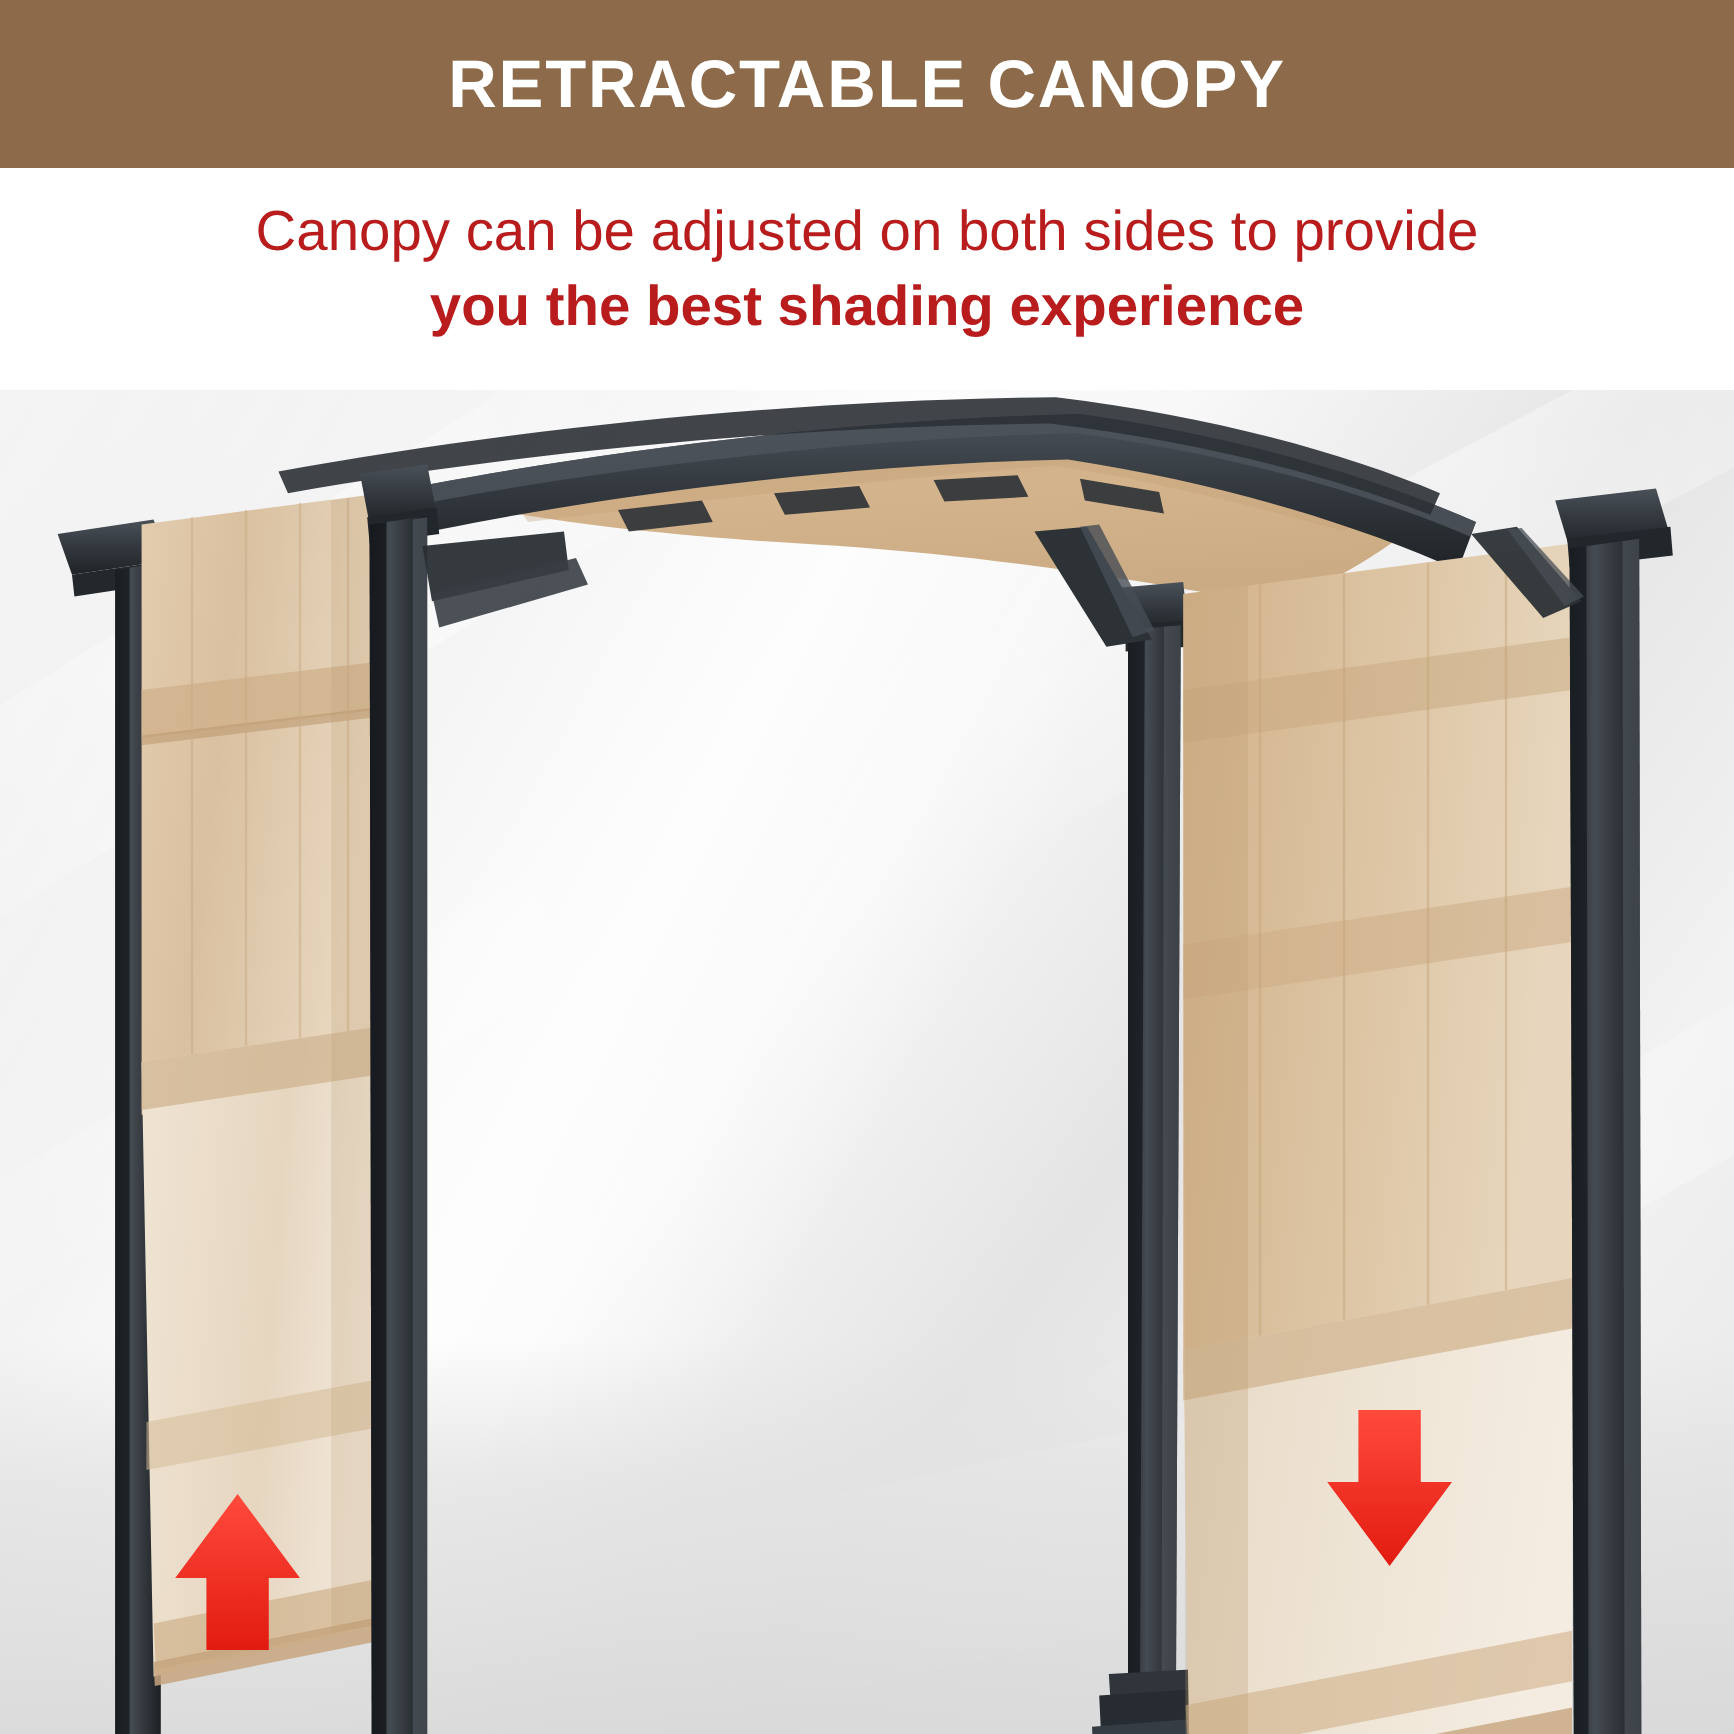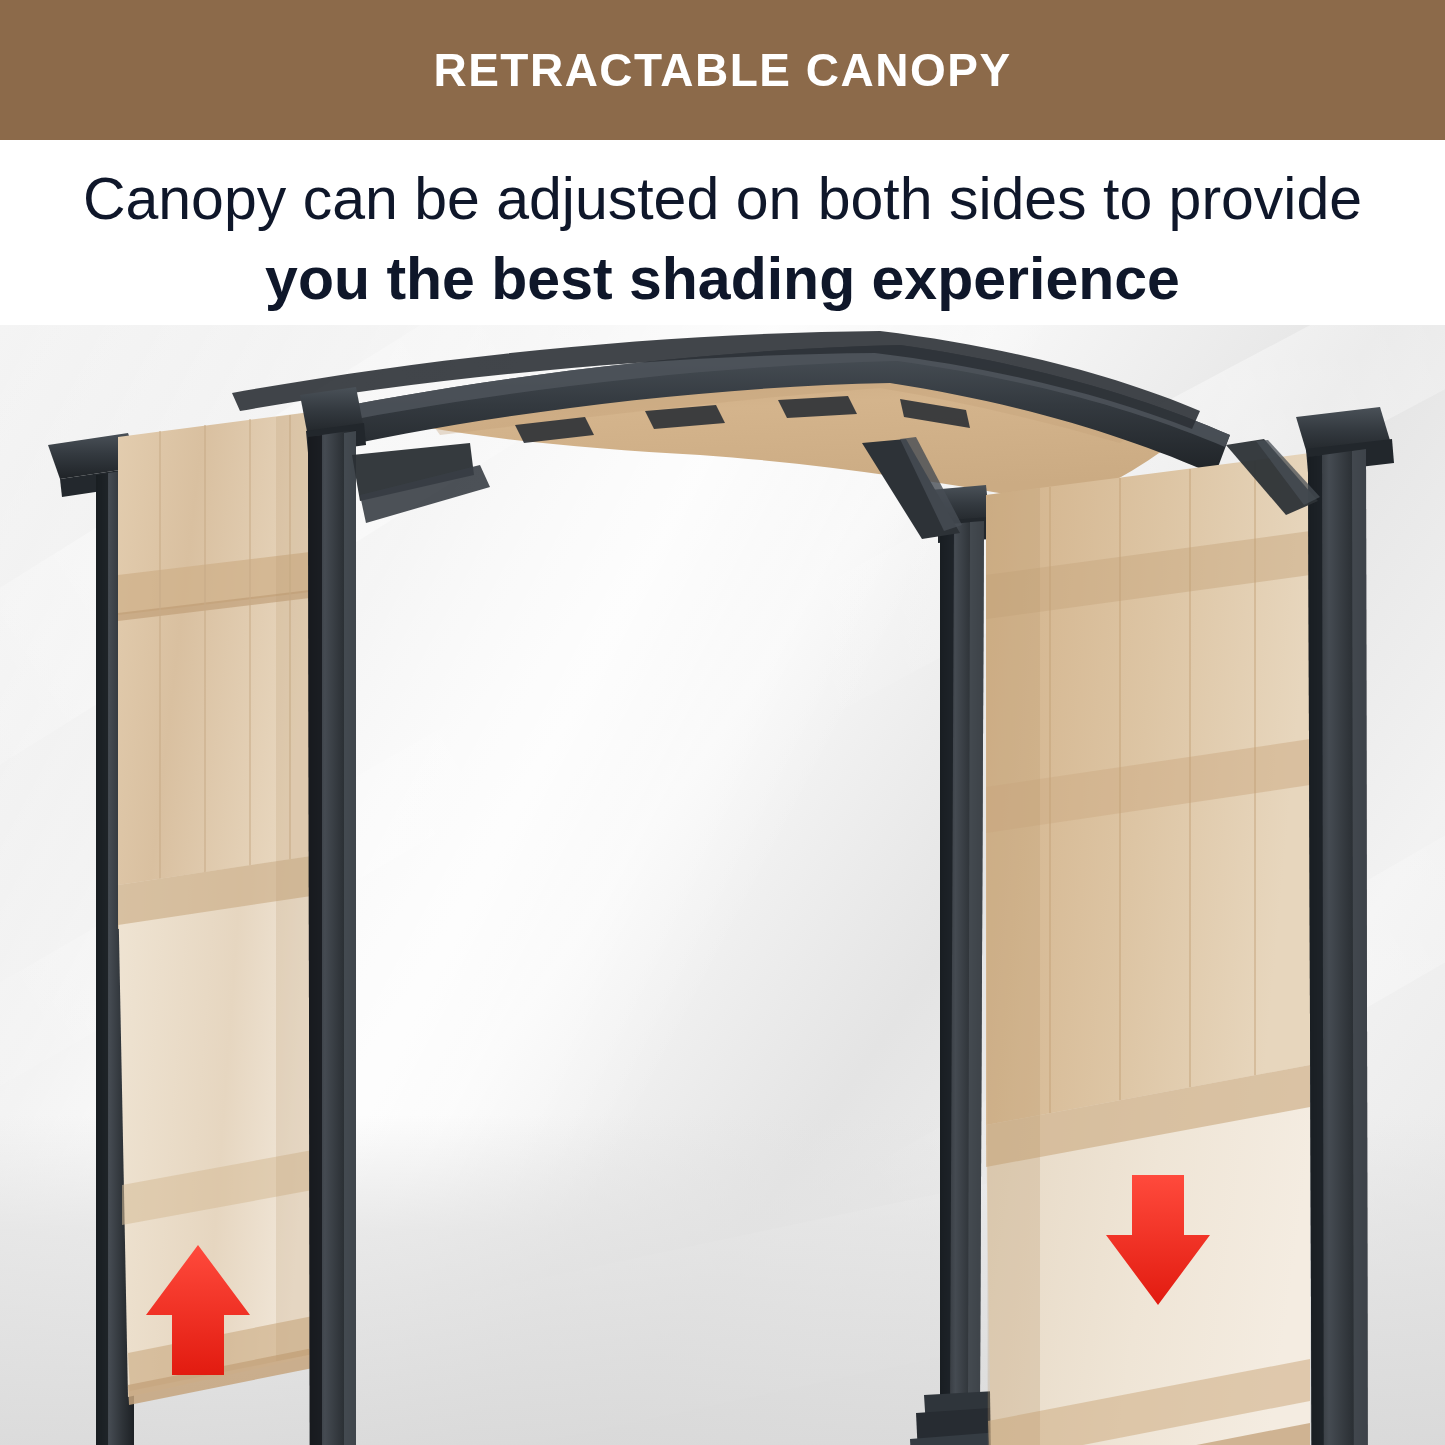--- a/index.html
+++ b/index.html
@@ -25,37 +25,37 @@
     top: 0;
     width: 1445px;
     height: 140px;
     background: #8c6a4a;
     display: flex;
     align-items: center;
     justify-content: center;
   }
   .banner-title {
     color: #ffffff;
-    font-size: 46px;
+    font-size: 56px;
     font-weight: bold;
     letter-spacing: 1.5px;
     line-height: 1;
     text-align: left;
     white-space: nowrap;
   }
 
   
   .subtitle {
     position: absolute;
     left: 0;
     top: 160px;
     width: 1445px;
     text-align: center;
-    color: #0f172a;
-    font-size: 59px;
+    color: #b91c1c;
+    font-size: 47px;
     line-height: 1.35;
     padding: 0 80px;
     box-sizing: border-box;
   }
   .subtitle .l2 { display: block; font-weight: bold; }
 
   
   .photo {
     position: absolute;
     left: 0;

